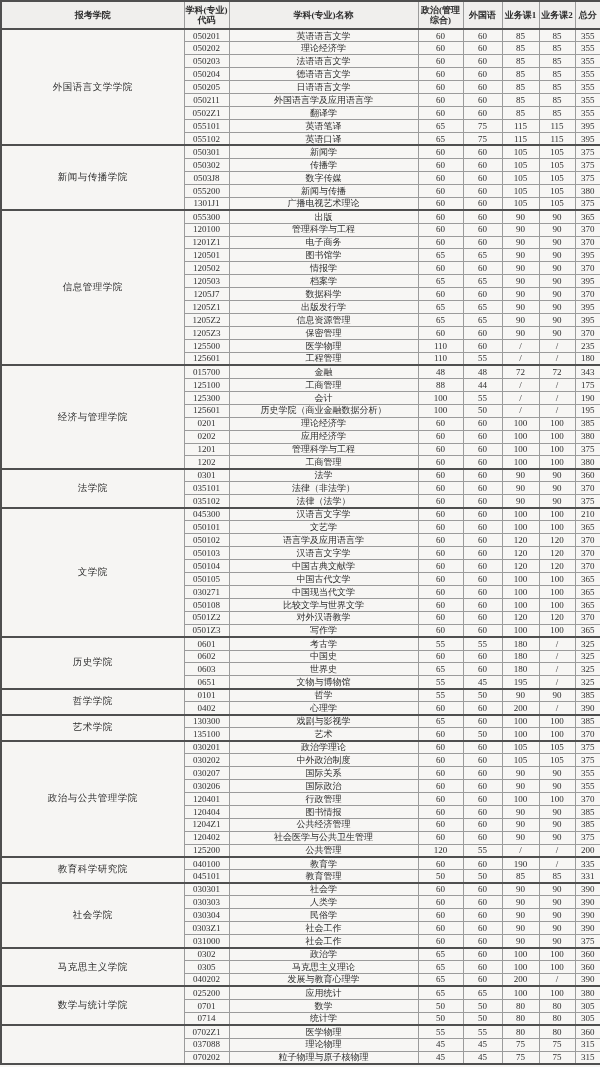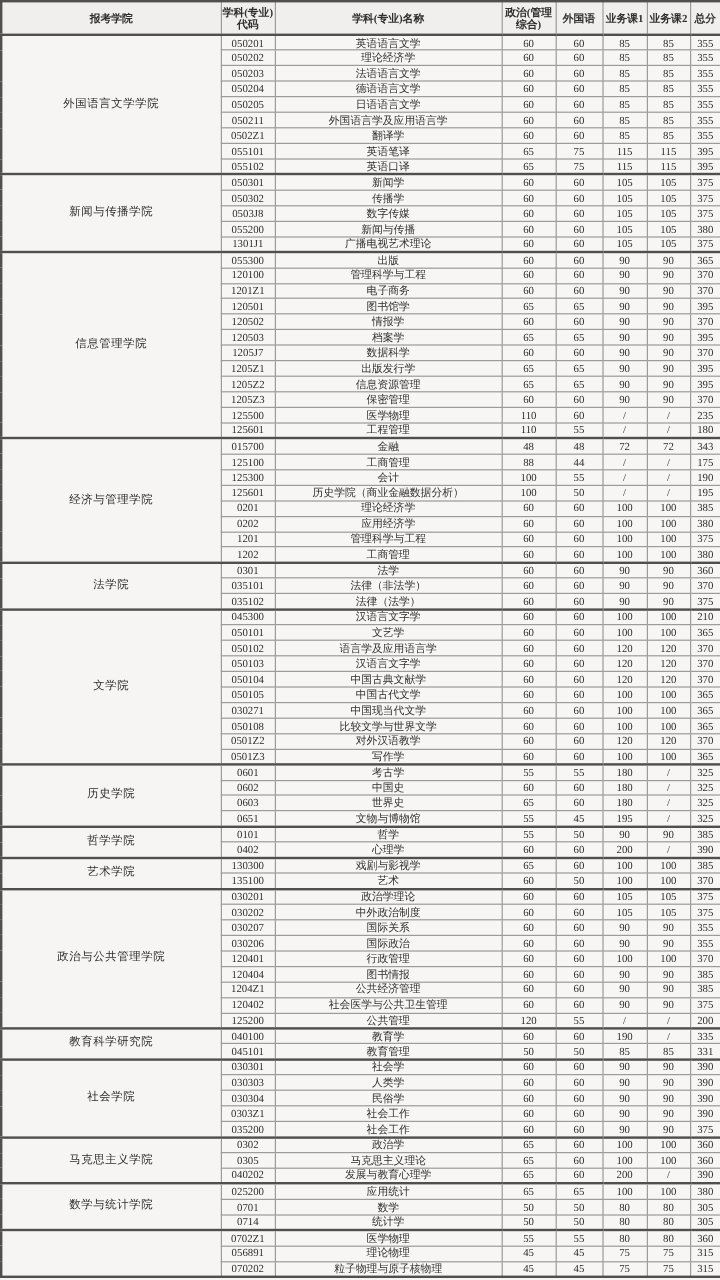--- a/index.html
+++ b/index.html
@@ -713,21 +713,21 @@
         <tr>
           <td class="col-code">0303Z1</td>
           <td class="col-name">社会工作</td>
           <td class="col-num">60</td>
           <td class="col-num">60</td>
           <td class="col-num">90</td>
           <td class="col-num">90</td>
           <td class="col-num">390</td>
         </tr>
         <tr>
-          <td class="col-code">035200</td>
+          <td class="col-code">031000</td>
           <td class="col-name">社会工作</td>
           <td class="col-num">60</td>
           <td class="col-num">60</td>
           <td class="col-num">90</td>
           <td class="col-num">90</td>
           <td class="col-num">375</td>
         </tr>
         <tr class="group-start">
           <td rowspan="3" class="col-college">马克思主义学院</td>
           <td class="col-code">0302</td>
@@ -788,21 +788,21 @@
           <td rowspan="3" class="col-college"></td>
           <td class="col-code">0702Z1</td>
           <td class="col-name">医学物理</td>
           <td class="col-num">55</td>
           <td class="col-num">55</td>
           <td class="col-num">80</td>
           <td class="col-num">80</td>
           <td class="col-num">360</td>
         </tr>
         <tr>
-          <td class="col-code">056891</td>
+          <td class="col-code">037088</td>
           <td class="col-name">理论物理</td>
           <td class="col-num">45</td>
           <td class="col-num">45</td>
           <td class="col-num">75</td>
           <td class="col-num">75</td>
           <td class="col-num">315</td>
         </tr>
         <tr>
           <td class="col-code">070202</td>
           <td class="col-name">粒子物理与原子核物理</td>

